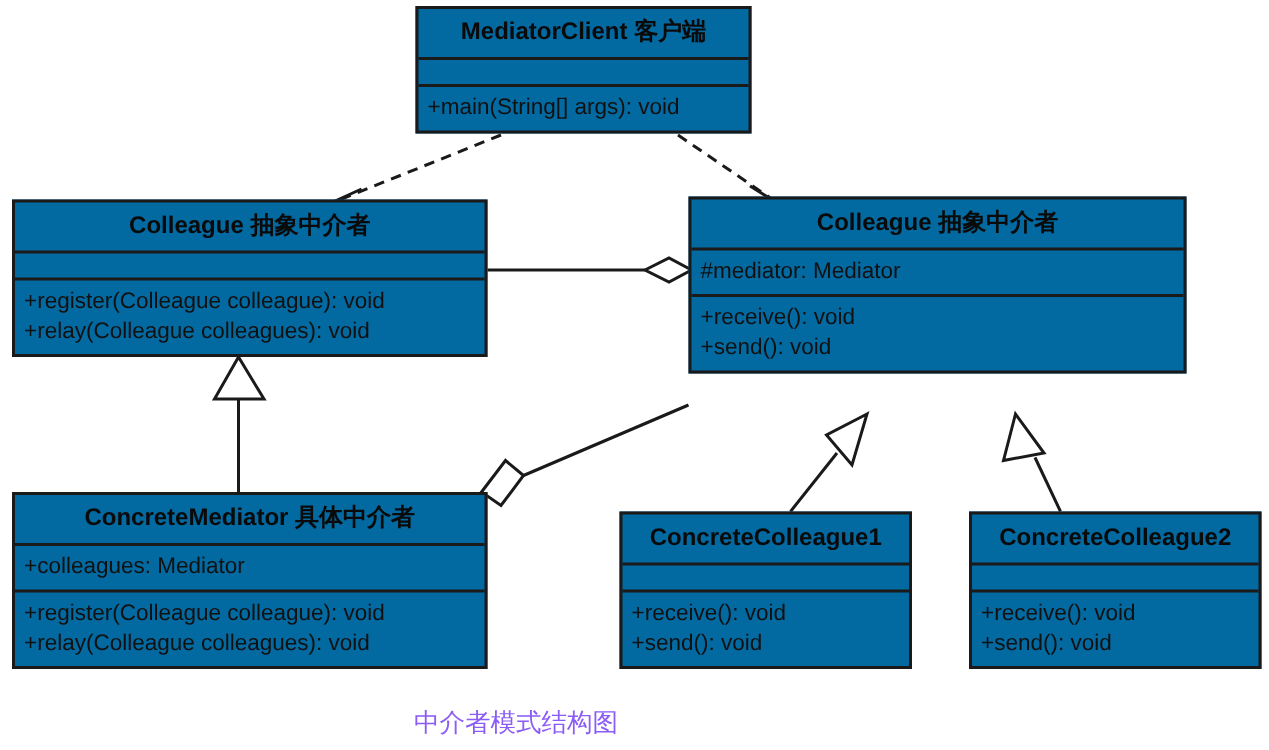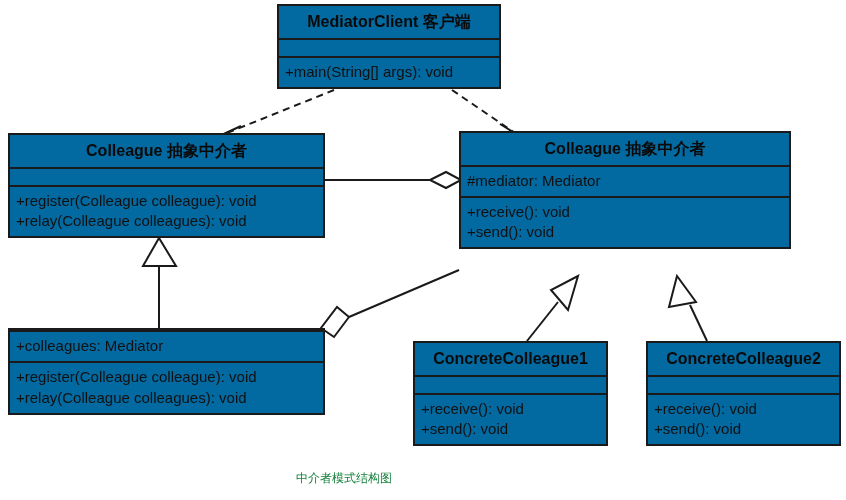--- a/index.html
+++ b/index.html
@@ -57,22 +57,22 @@
   }
   .uml-row {
     white-space: nowrap;
   }
   .caption {
     position: absolute;
     left: 0;
     top: 470px;
     width: 688px;
     text-align: center;
-    font-size: 12px;
-    color: #15803d;
+    font-size: 17px;
+    color: #8b5cf6;
     font-family: "Liberation Sans", "DejaVu Sans", sans-serif;
   }
 </style>
 </head>
 <body>
 
 <div id="canvas">
 
   <svg class="edges" viewBox="0 0 846 500">
 
@@ -134,20 +134,21 @@
     <div class="uml-compartment uml-sep">
       <div class="uml-row">#mediator: Mediator</div>
     </div>
     <div class="uml-compartment uml-sep">
       <div class="uml-row">+receive(): void</div>
       <div class="uml-row">+send(): void</div>
     </div>
   </div>
 
   <div class="uml-class" style="left:8px; top:328px; width:317px;">
+    <div class="uml-name">ConcreteMediator 具体中介者</div>
     <div class="uml-compartment uml-sep">
       <div class="uml-row">+colleagues: Mediator</div>
     </div>
     <div class="uml-compartment uml-sep">
       <div class="uml-row">+register(Colleague colleague): void</div>
       <div class="uml-row">+relay(Colleague colleagues): void</div>
     </div>
   </div>
 
   <div class="uml-class" style="left:413px; top:341px; width:195px;">

